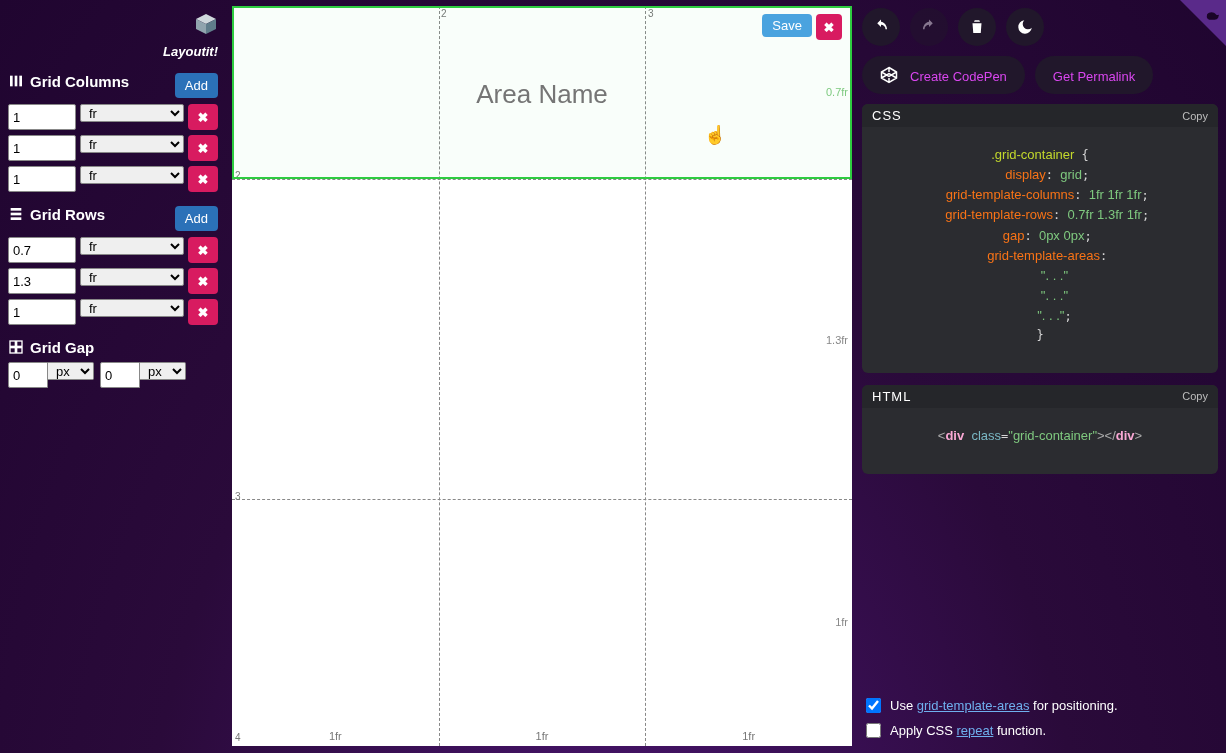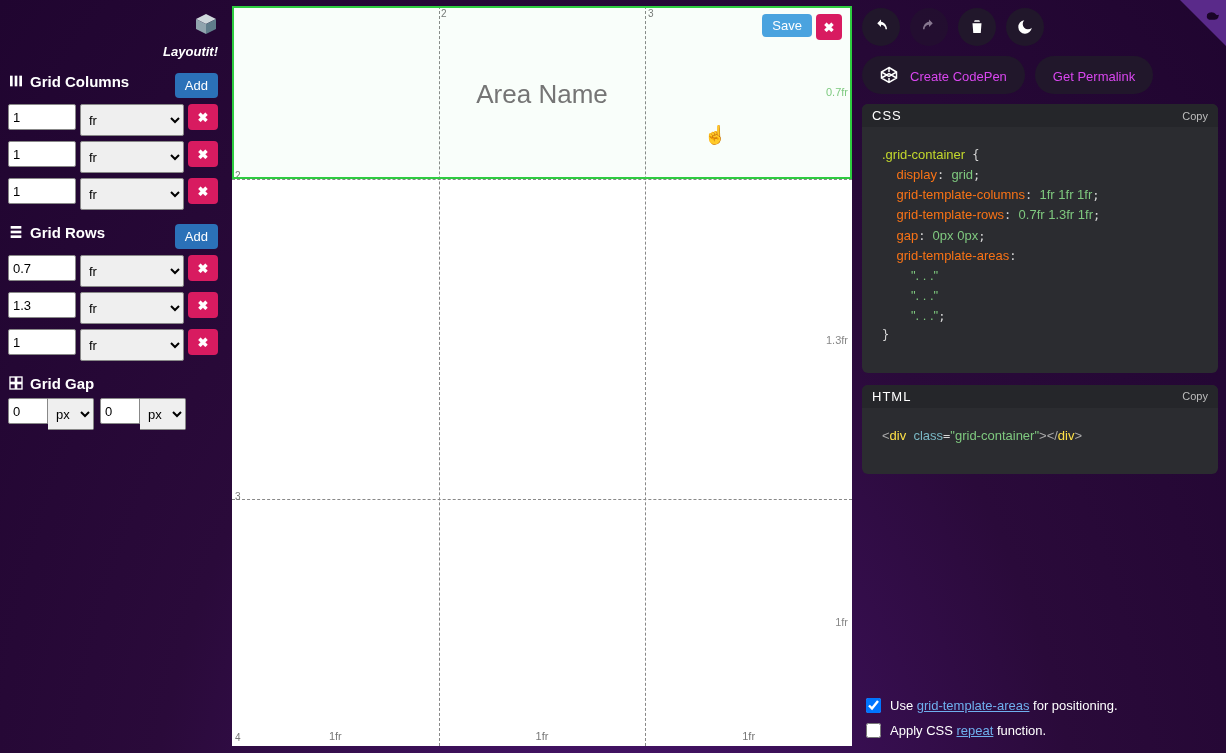--- a/index.html
+++ b/index.html
@@ -27,21 +27,21 @@
 
   
   .sidebar{position:absolute;left:8px;top:8px;width:210px;bottom:8px;}
   .logo{display:flex;align-items:flex-end;gap:8px;font-size:22px;font-style:italic;font-weight:bold;margin:4px 0 14px 4px;flex-direction:column;}
   .logo .cube{width:24px;height:24px;display:inline-block;}
   .section-head{display:flex;align-items:flex-start;gap:6px;margin:14px 0 6px;}
   .section-head h3{font-size:15px;font-weight:bold;margin:0;flex:1;}
   .add-btn{background:var(--blue);color:#fff;border:none;border-radius:4px;padding:5px 10px;cursor:pointer;font-size:13px;}
   .row{display:flex;gap:4px;margin-bottom:5px;align-items:stretch;}
   .num-input{width:68px;height:26px;border:1px solid #888;border-radius:2px;padding:0 4px;background:#fff;color:#000;}
-  .unit-select{flex:1;height:32px;border:1px solid #888;border-radius:2px;background:#efefef;color:#000;padding:0 4px;}
+  .unit-select{flex:1;height:18px;border:1px solid #888;border-radius:2px;background:#efefef;color:#000;padding:0 4px;}
   .del-btn{width:30px;height:26px;background:var(--pink);border:none;border-radius:4px;color:#fff;cursor:pointer;display:flex;align-items:center;justify-content:center;font-weight:bold;}
   .gap-row{display:flex;gap:6px;margin-top:6px;}
   .gap-pair{display:flex;}
   .gap-pair .num-input{width:40px;border-radius:2px 0 0 2px;}
   .gap-pair .unit-select{width:46px;border-radius:0 2px 2px 0;border-left:none;flex:none;}
   .section-head svg{width:16px;height:16px;fill:#fff;}
 
   .footer{position:absolute;left:0;right:0;bottom:0;}
   .hire{display:flex;justify-content:space-between;font-family:monospace;font-size:12px;color:#bda9cc;padding:0 4px;margin-bottom:6px;}
   .crafted{display:inline-block;background:var(--pink);color:#fff;border:none;border-radius:18px;padding:8px 14px;font-size:13px;cursor:pointer;}
@@ -63,28 +63,28 @@
   
   .right{position:absolute;left:862px;right:8px;top:8px;bottom:8px;}
   .toolbar{display:flex;gap:10px;margin-bottom:10px;}
   .circ-btn{width:38px;height:38px;border-radius:50%;background:#21172b;border:none;display:flex;align-items:center;justify-content:center;cursor:pointer;}
   .circ-btn.disabled{opacity:.45;cursor:default;}
   .circ-btn svg{width:18px;height:18px;fill:#fff;}
   .pill-row{display:flex;gap:10px;margin-bottom:10px;}
   .pill{background:#21172b;border:none;color:#d946ef;border-radius:22px;padding:10px 18px;font-size:15px;display:flex;align-items:flex-end;gap:12px;cursor:pointer;}
   .pill svg{width:18px;height:18px;fill:#fff;}
 
-  .code-block{background:#2b2c30;border-radius:6px;margin-bottom:12px;overflow:hidden;font-family:Menlo,Consolas,monospace;}
+  .code-block{background:#2b2c30;border-radius:6px;margin-bottom:12px;overflow:hidden;font-family:Menlo,Consolas,monospace;text-align:center;}
   .code-head{display:flex;justify-content:space-between;align-items:center;background:#25262a;padding:4px 10px;font-size:12px;letter-spacing:1px;}
   .code-head .copy{color:#bdbdbd;font-size:11px;cursor:pointer;letter-spacing:0;}
   pre{margin:8px;padding:10px 12px 20px;font-family:Menlo,Consolas,monospace;font-size:12px;line-height:1.55;color:#d6d6d6;white-space:pre;}
   .tok-sel{color:#c3d82c;}
   .tok-prop{color:#f97316;}
   .tok-val{color:#7fc97f;}
-  .tok-tag{color:#fde047;}
+  .tok-tag{color:#f9a8d4;font-weight:bold;}
   .tok-attr{color:#7ab8c4;}
   .tok-str{color:#7fc97f;}
   .tok-punc{color:#aaa;}
 
   .checks{position:absolute;bottom:0;left:0;right:0;}
   .check-row{display:flex;align-items:center;gap:6px;margin:4px 0;font-size:14px;}
   .check-row a{color:#6fb0ee;text-decoration:underline;}
   .check-row input{width:15px;height:15px;}
 </style>
 </head>

